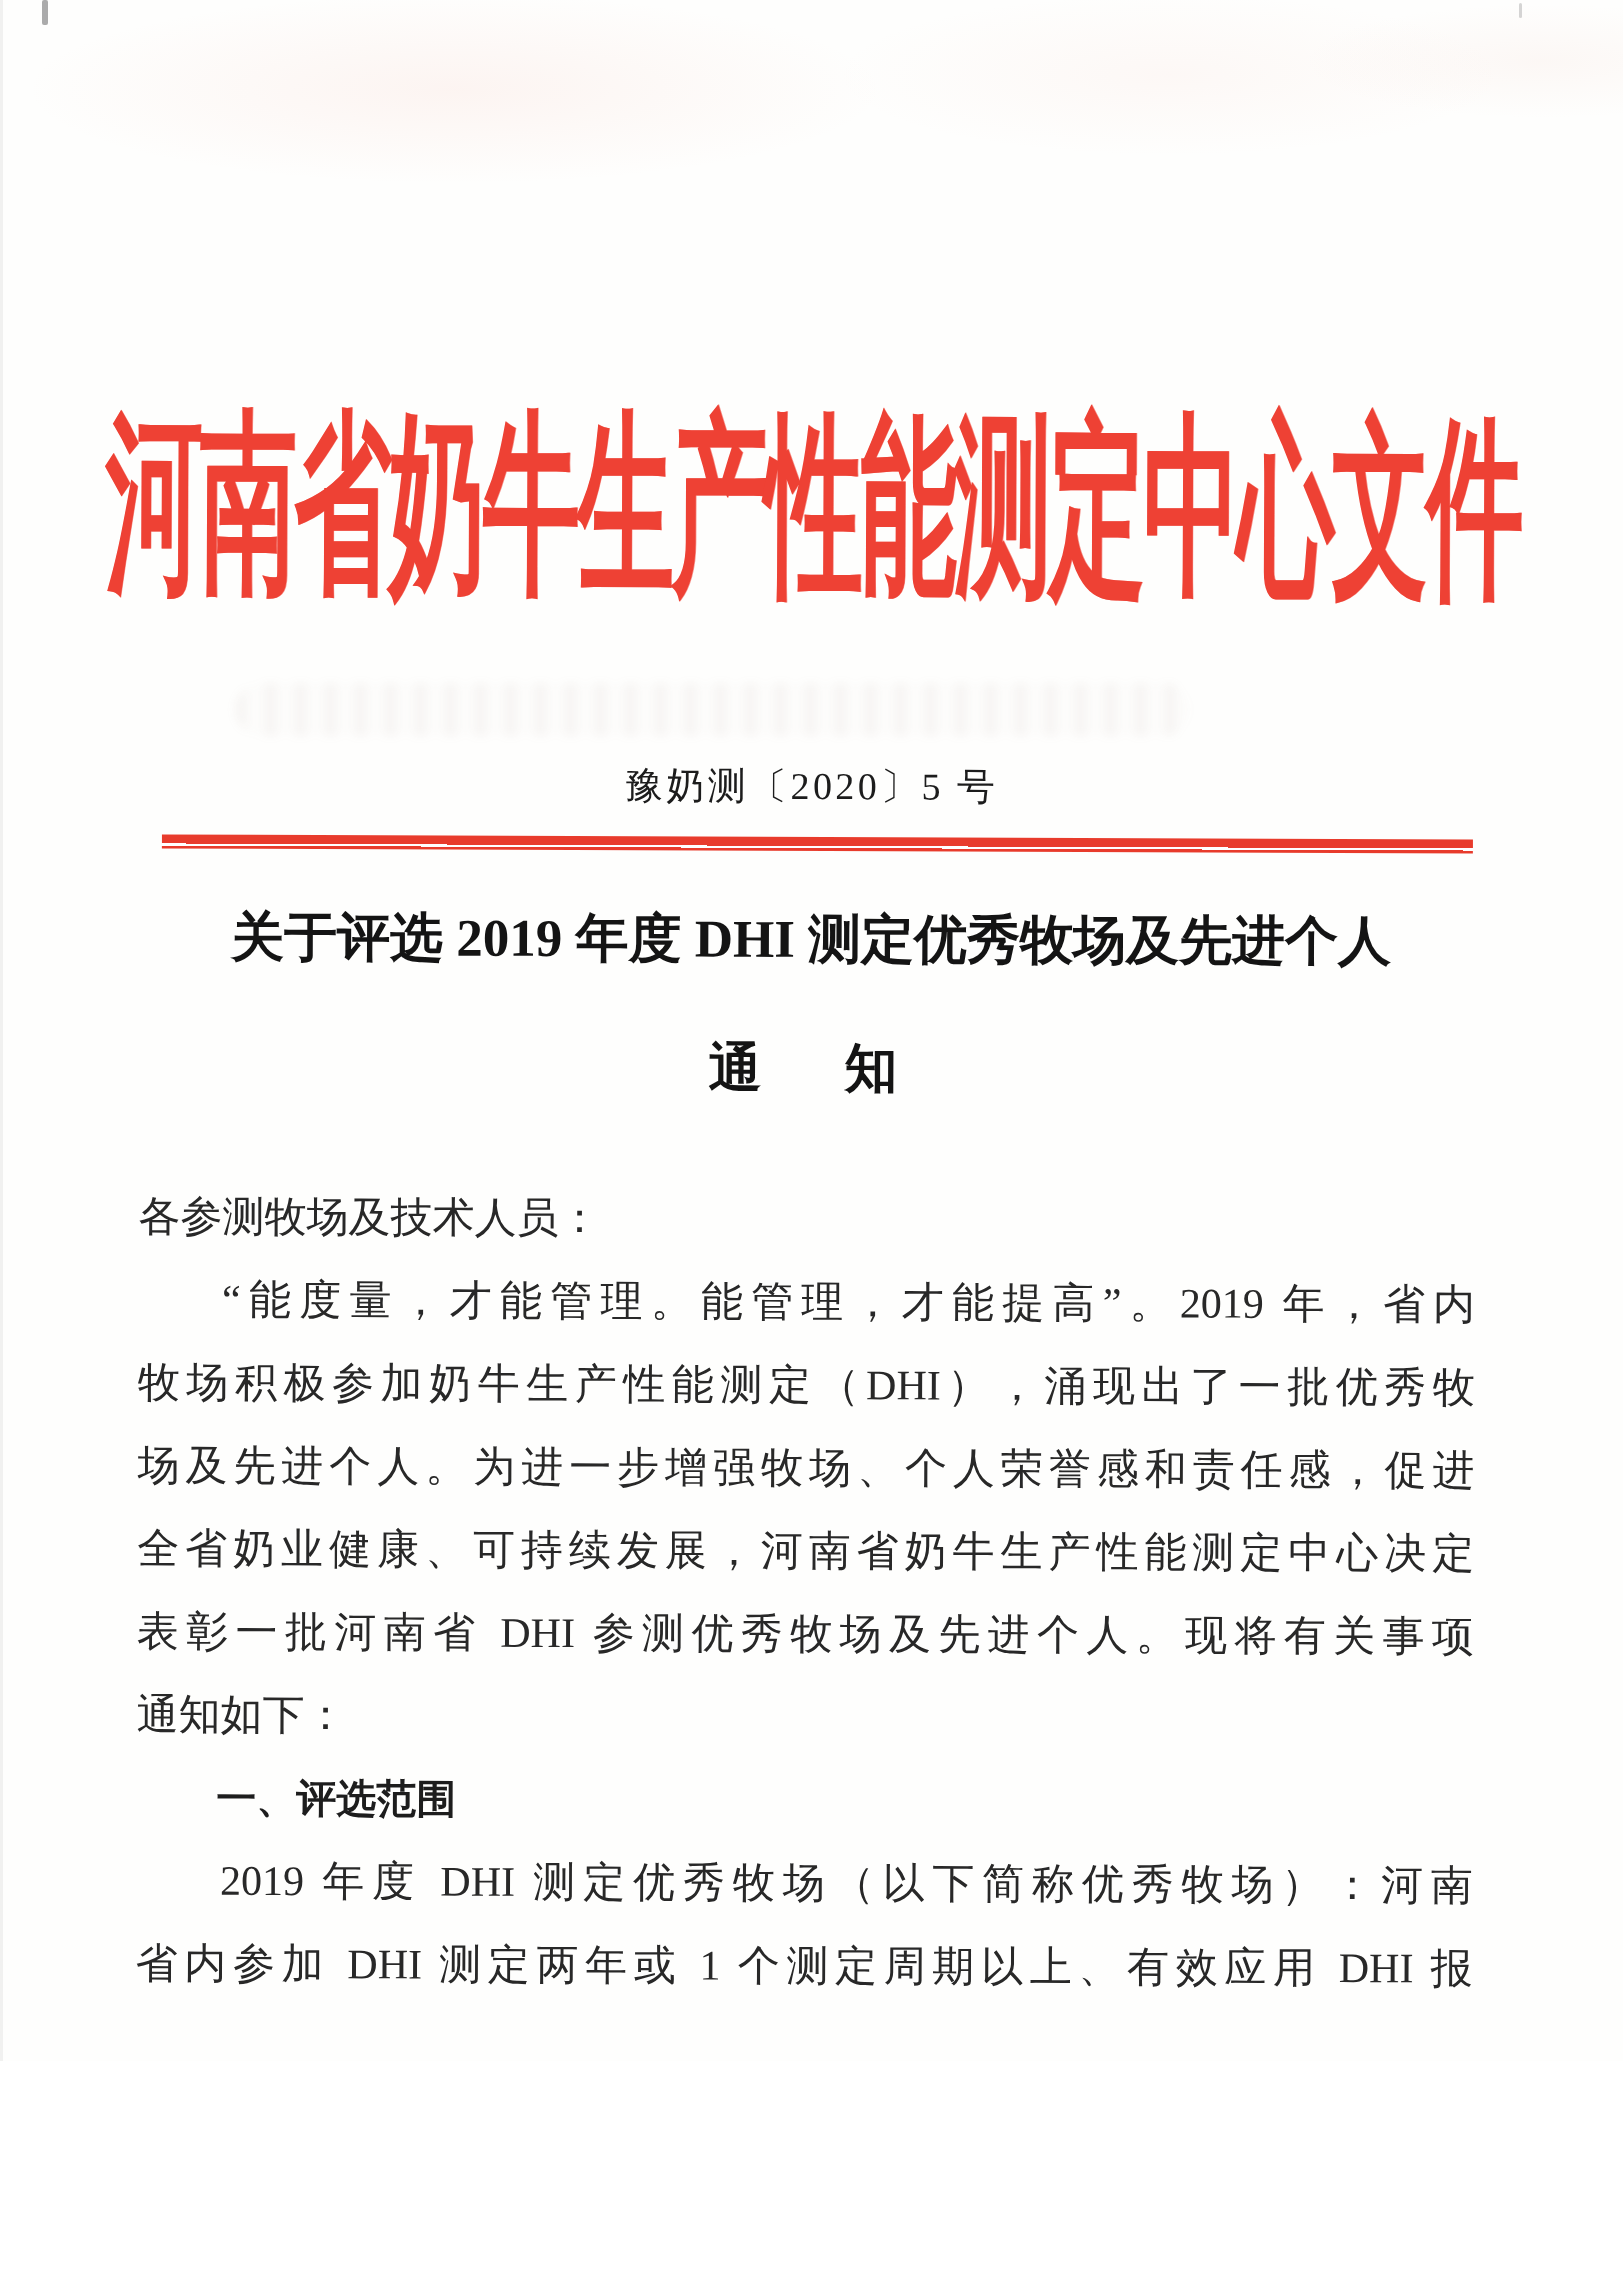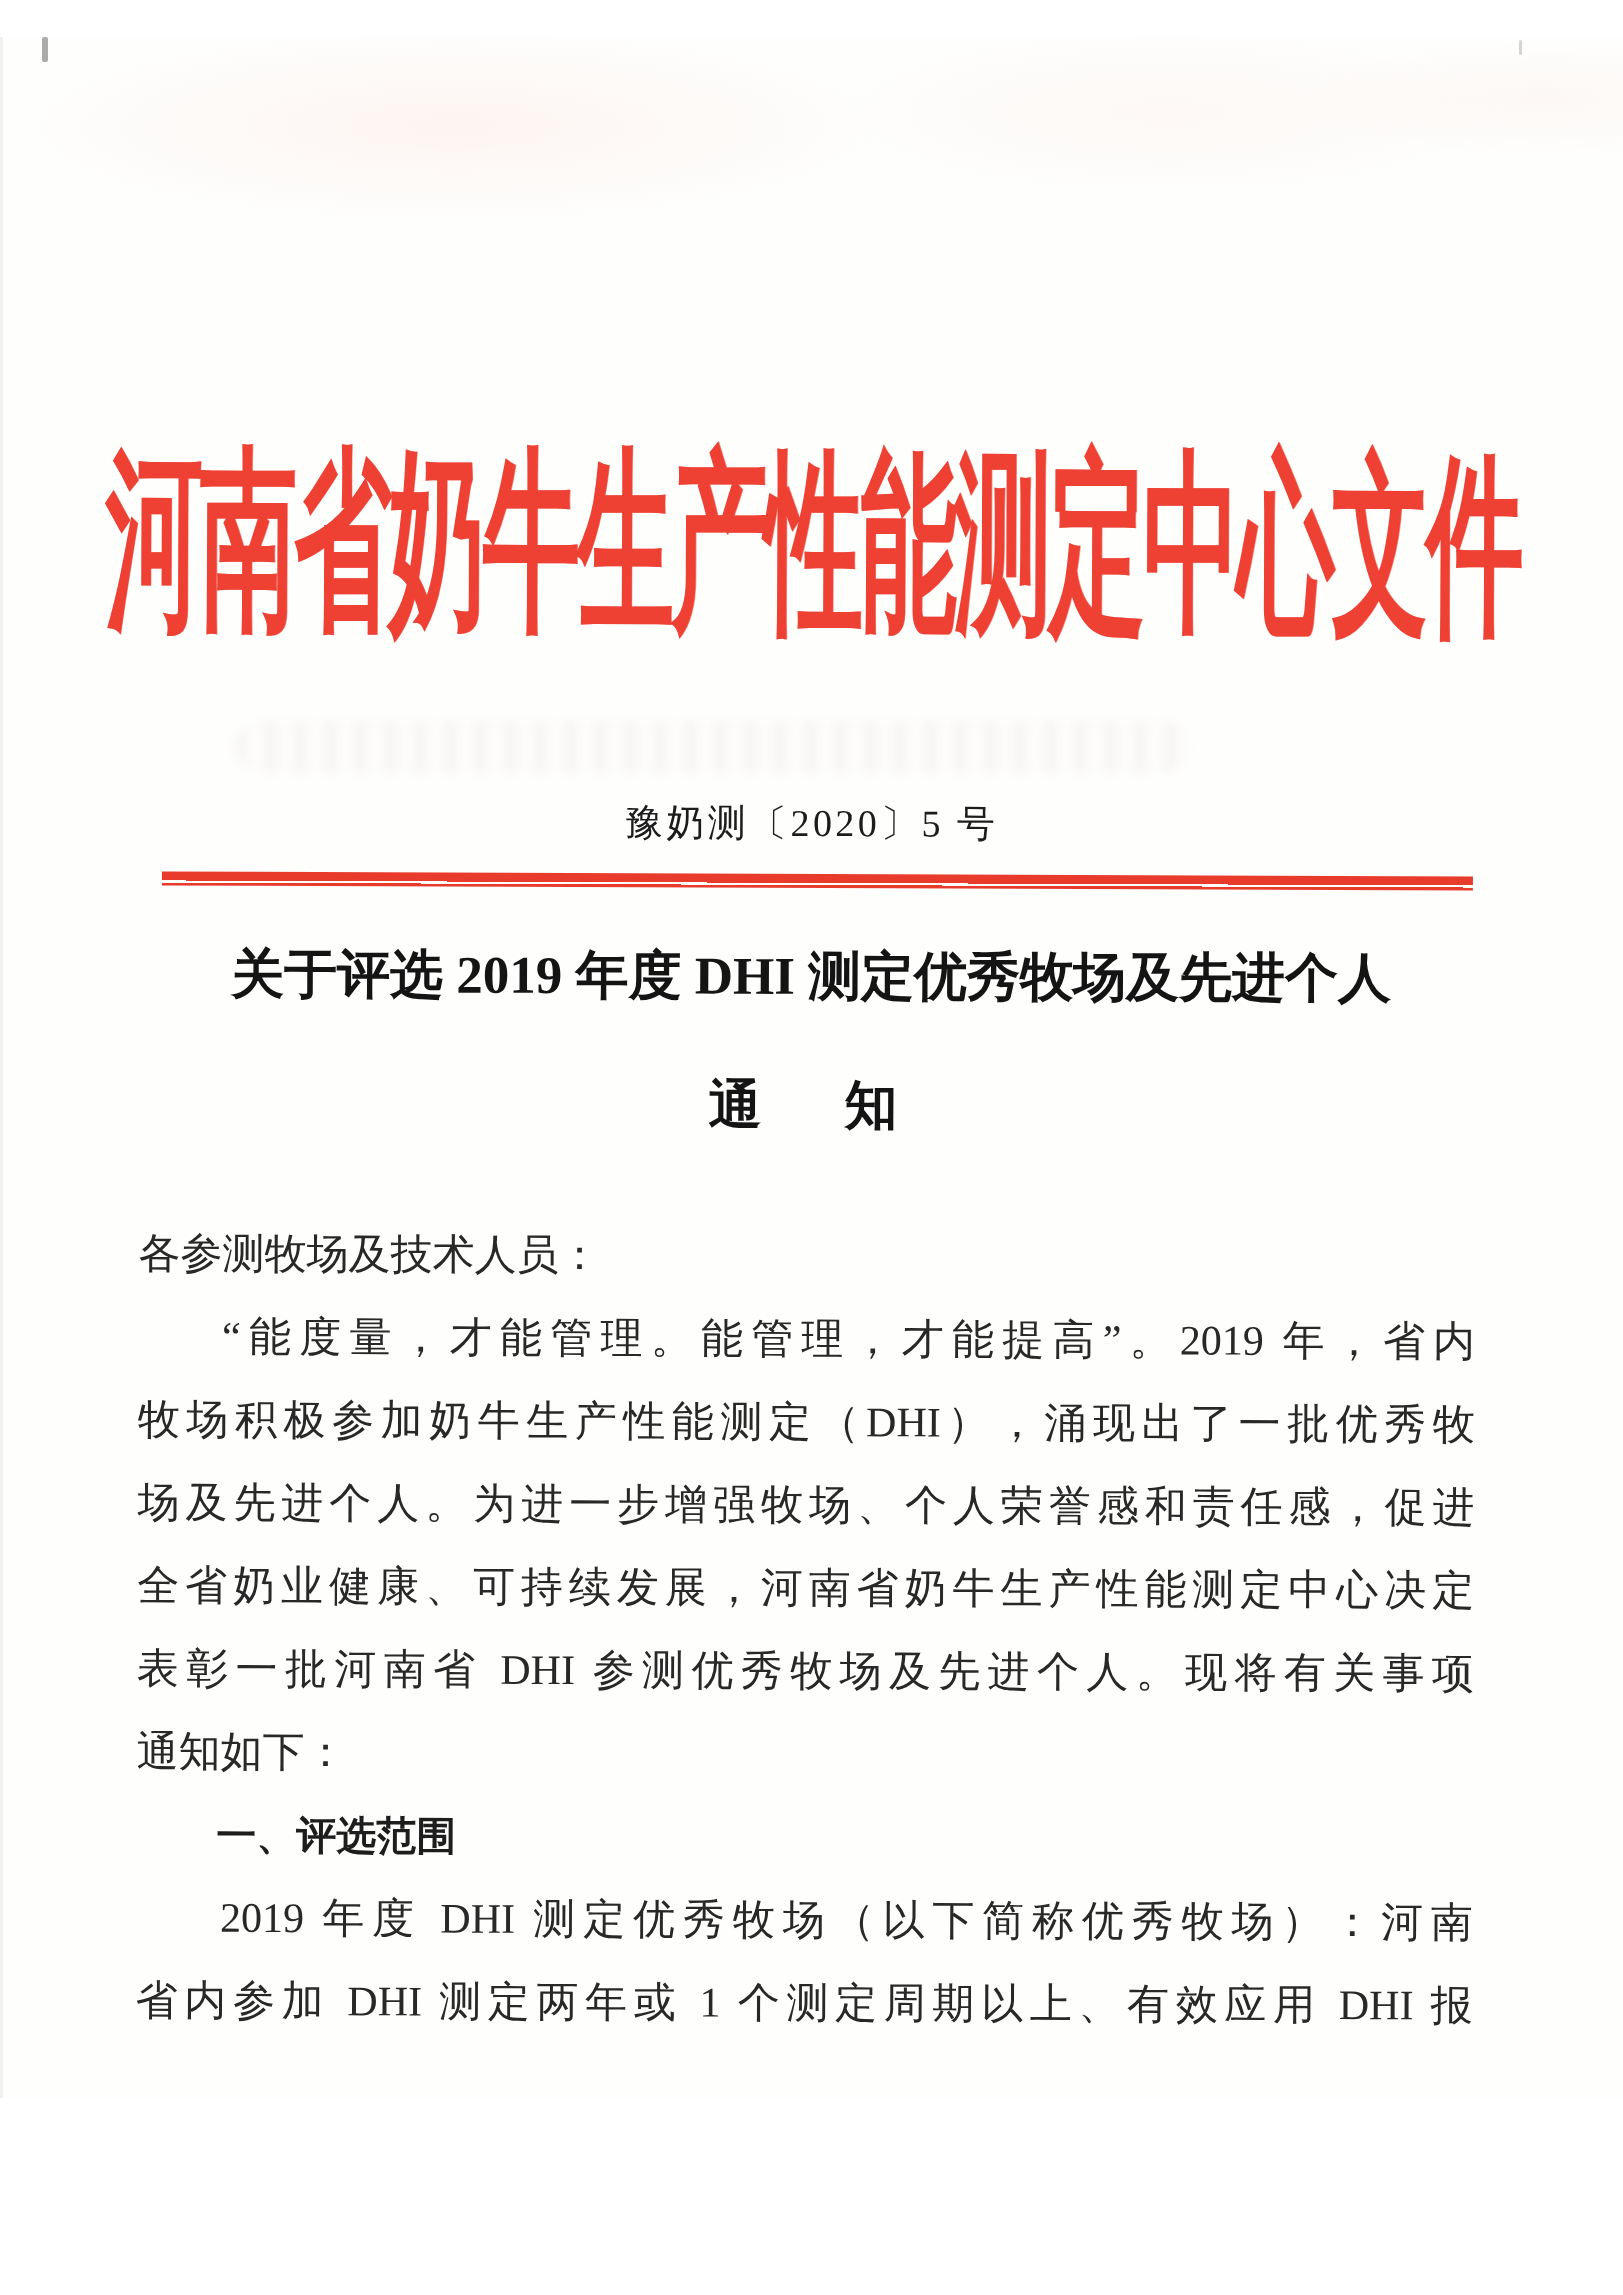--- a/index.html
+++ b/index.html
@@ -8,21 +8,20 @@
     background: #ffffff;
   }
   .page {
     position: relative;
     width: 1623px;
     height: 2061px;
     background: #fefefd;
     overflow: hidden;
     font-family: "Liberation Serif", "DejaVu Serif", serif;
     color: #262626;
-    margin-top: 37px;
   }
   
   .tilt {
     position: absolute;
     inset: 0;
     transform: rotate(0.22deg);
     transform-origin: 50% 40%;
   }
 
   

